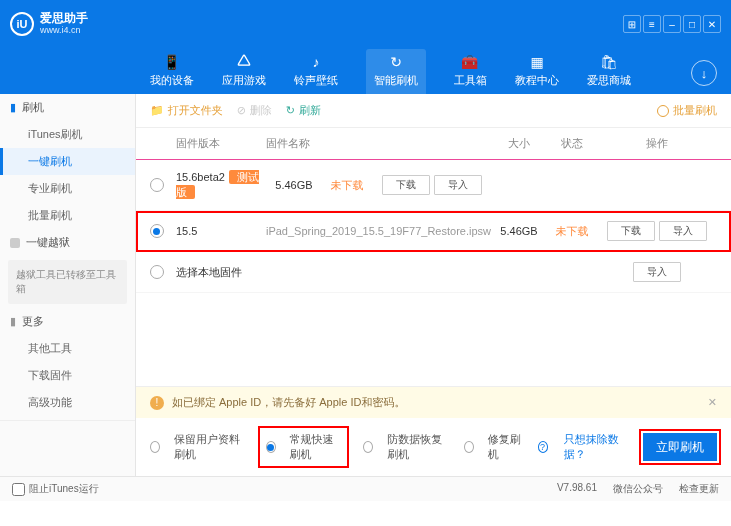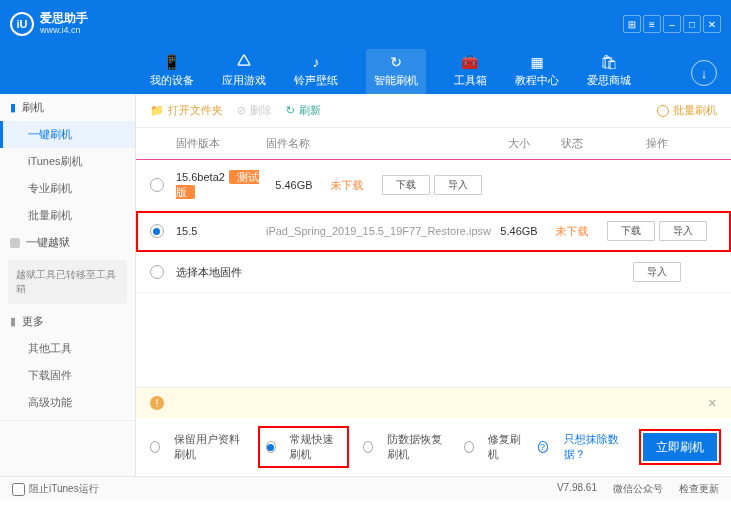--- a/index.html
+++ b/index.html
@@ -112,22 +112,22 @@
     <div class="nav-dl">↓</div>
 </div>
 
 <div class="body">
   <div class="sidebar">
     <div class="side-sec">
       <span style="color:#0a78e6">▮</span>
         <span>刷机</span>
     </div>
     <div id="flash-items">
+        <div class="side-sub">iTunes刷机</div>
         <div class="side-sub active">一键刷机</div>
-        <div class="side-sub">iTunes刷机</div>
         <div class="side-sub">专业刷机</div>
         <div class="side-sub">批量刷机</div>
       </div>
     <div class="side-sec">
       <span class="lock"></span>
         <span>一键越狱</span>
     </div>
     <div class="side-jb">越狱工具已转移至工具箱</div>
     <div class="side-sec">
       <span style="color:#999">▮</span>
@@ -199,20 +199,21 @@
         </div>
       <div>选择本地固件</div>
       <div style="margin-left:auto;width:120px;text-align:center;">
         <button class="op-btn">导入</button>
       </div>
     </div>
 
     <div class="bottom-panel">
       <div class="warn">
         <span class="warn-icon">!</span>
+        <span>如已绑定 Apple ID，请先备好 Apple ID和密码。</span>
         <span class="warn-close">✕</span>
       </div>
       <div class="mode-row" id="mode-row">
         <span class="info-icon" style="order:90">?</span>
         <span class="link" style="order:91">只想抹除数据？</span>
         <button class="flash-btn" style="order:99">立即刷机</button>
       <div class="mode-opt" style="order: 0;">
             <div class="radio"></div>
             <span>保留用户资料刷机</span>
           </div>

